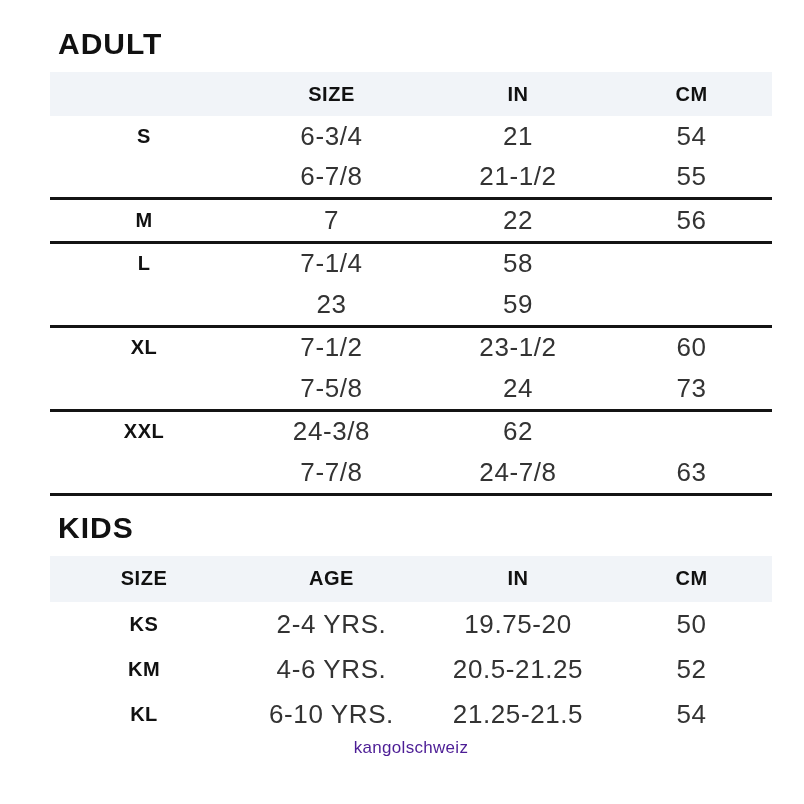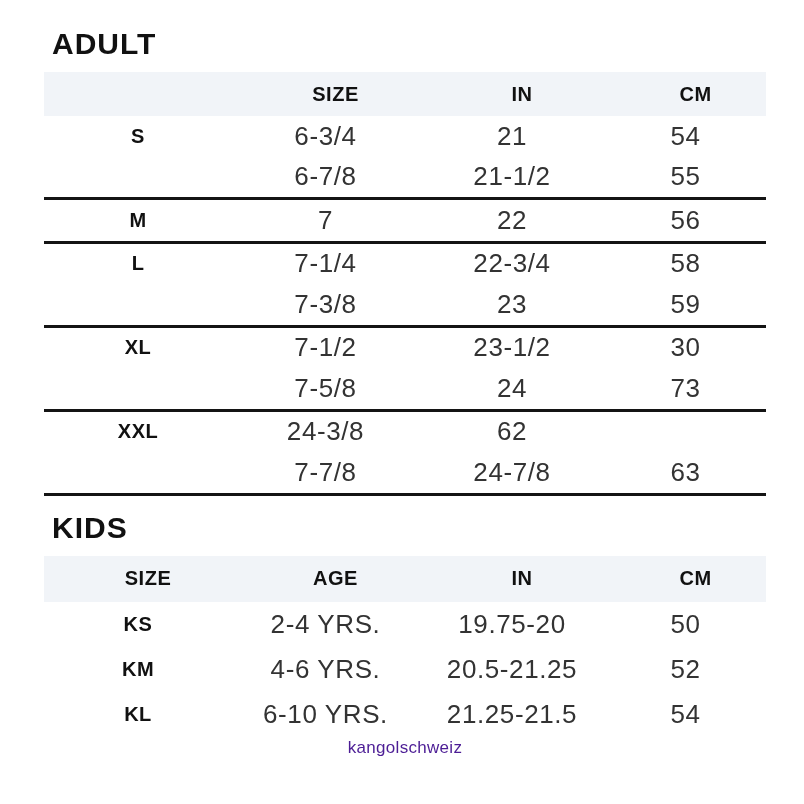--- a/index.html
+++ b/index.html
@@ -12,21 +12,21 @@
     font-family: "Liberation Sans", sans-serif;
   }
   .page {
     position: relative;
     width: 804px;
     height: 804px;
     background: #ffffff;
   }
   .container {
     position: absolute;
-    left: 44px;
+    left: 50px;
     top: 0;
     width: 722px;
   }
   .section-title {
     font-size: 30px;
     line-height: 30px;
     font-weight: 700;
     letter-spacing: 1px;
     color: #111111;
     padding-left: 8px;
@@ -38,21 +38,20 @@
     display: grid;
     grid-template-columns: 188px 187px 186px 161px;
     align-items: center;
   }
   .cell {
     text-align: center;
     white-space: nowrap;
   }
   .header-band {
     background: #f1f4f8;
-    padding-left: 10px;
   }
   .adult-header { height: 44px; }
   .kids-header  { height: 46px; }
   .header-cell {
     font-weight: 700;
     font-size: 20px;
     letter-spacing: 0.5px;
     color: #111111;
   }
   .size-group {
@@ -120,37 +119,35 @@
       <div class="cell value-cell">7</div>
       <div class="cell value-cell">22</div>
       <div class="cell value-cell">56</div>
     </div>
   </div>
 
   <div class="size-group">
     <div class="grid-row adult-row">
       <div class="cell label-cell">L</div>
       <div class="cell value-cell">7-1/4</div>
-      <div class="cell value-cell">22-3/4</div>
       <div class="cell value-cell">58</div>
     </div>
     <div class="grid-row adult-row">
       <div class="cell label-cell"></div>
-      <div class="cell value-cell">7-3/8</div>
       <div class="cell value-cell">23</div>
       <div class="cell value-cell">59</div>
     </div>
   </div>
 
   <div class="size-group">
     <div class="grid-row adult-row">
       <div class="cell label-cell">XL</div>
       <div class="cell value-cell">7-1/2</div>
       <div class="cell value-cell">23-1/2</div>
-      <div class="cell value-cell">30</div>
+      <div class="cell value-cell">60</div>
     </div>
     <div class="grid-row adult-row">
       <div class="cell label-cell"></div>
       <div class="cell value-cell">7-5/8</div>
       <div class="cell value-cell">24</div>
       <div class="cell value-cell">73</div>
     </div>
   </div>
 
   <div class="size-group">

